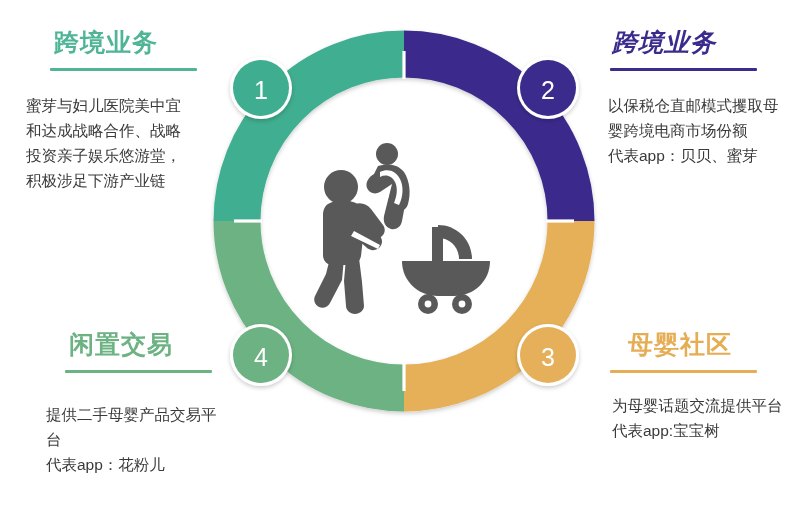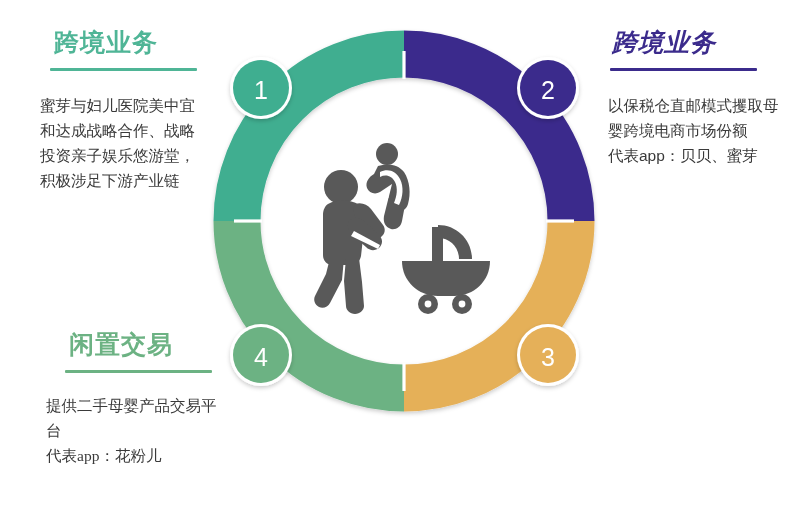--- a/index.html
+++ b/index.html
@@ -34,33 +34,33 @@
     font-size: 15.5px;
     line-height: 1.62;
     color: #3a3a3a;
     white-space: pre-line;
   }
 
   
   #quad-1 { left: 0px;  top: 28px;  width: 200px; text-align: left; }
   #quad-1 .q-title { padding-left: 54px; }
   #quad-1 .q-rule  { margin-left: 50px; width: 147px; }
-  #quad-1 .q-body  { margin-top: 22px; margin-left: 40px; width: 168px; }
+  #quad-1 .q-body  { margin-top: 22px; margin-left: 26px; width: 168px; }
 
   
   #quad-2 { left: 600px; top: 28px; width: 194px; text-align: left; }
   #quad-2 .q-title { padding-left: 12px; }
   #quad-2 .q-rule  { margin-left: 10px; width: 147px; }
   #quad-2 .q-body  { margin-top: 22px; margin-left: 8px; width: 182px; }
 
   
   #quad-4 { left: 0px; top: 330px; width: 200px; text-align: left; padding-left: 15px; }
   #quad-4 .q-title { padding-left: 54px; }
   #quad-4 .q-rule  { margin-left: 50px; width: 147px; }
-  #quad-4 .q-body  { margin-top: 20px; margin-left: 31px; width: 172px; font-family: Liberation Serif, serif; }
+  #quad-4 .q-body  { margin-top: 29px; margin-left: 31px; width: 172px; }
 
   
   #quad-3 { left: 600px; top: 330px; width: 194px; text-align: left; }
   #quad-3 .q-title { padding-left: 28px; }
   #quad-3 .q-rule  { margin-left: 10px; width: 147px; }
   #quad-3 .q-body  { margin-top: 20px; margin-left: 12px; width: 182px; }
 
   
   #donut-wrap {
     position: absolute;
@@ -103,20 +103,26 @@
 代表app：贝贝、蜜芽</div>
   </div>
 
   <div class="quad" id="quad-4">
     <div class="q-title" style="color: rgb(108, 178, 131);">闲置交易</div>
     <div class="q-rule" style="background:#6cb283;"></div>
     <div class="q-body">提供二手母婴产品交易平台
 代表app：花粉儿</div>
   </div>
 
+  <div class="quad" id="quad-3">
+    <div class="q-title" style="color: rgb(229, 173, 84);">母婴社区</div>
+    <div class="q-rule" style="background:#e5ad54;"></div>
+    <div class="q-body">为母婴话题交流提供平台
+代表app:宝宝树</div>
+  </div>
 
   <div id="donut-wrap">
     <svg id="donut-svg" viewBox="0 0 394 394" xmlns="http://www.w3.org/2000/svg">
       <defs>
         <filter id="softshadow" x="-30%" y="-30%" width="160%" height="160%">
           <feDropShadow dx="0" dy="2" stdDeviation="2.2" flood-color="#000000" flood-opacity="0.20"></feDropShadow>
         </filter>
       </defs>
 
       <g fill="none" stroke-width="47" filter="url(#softshadow)">

